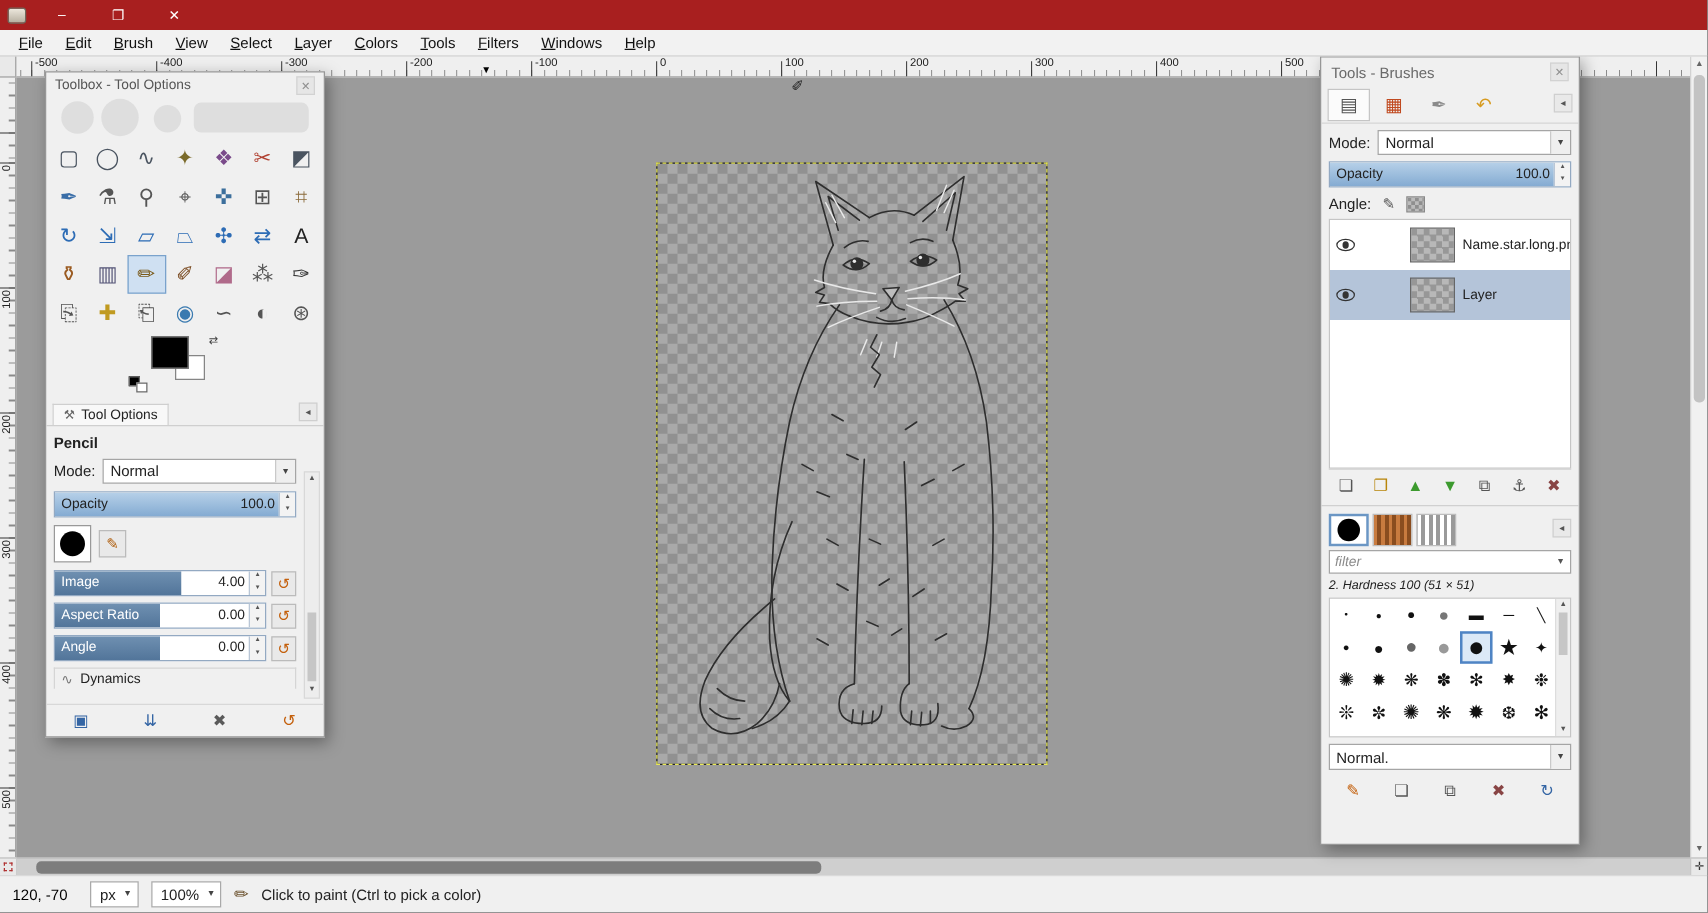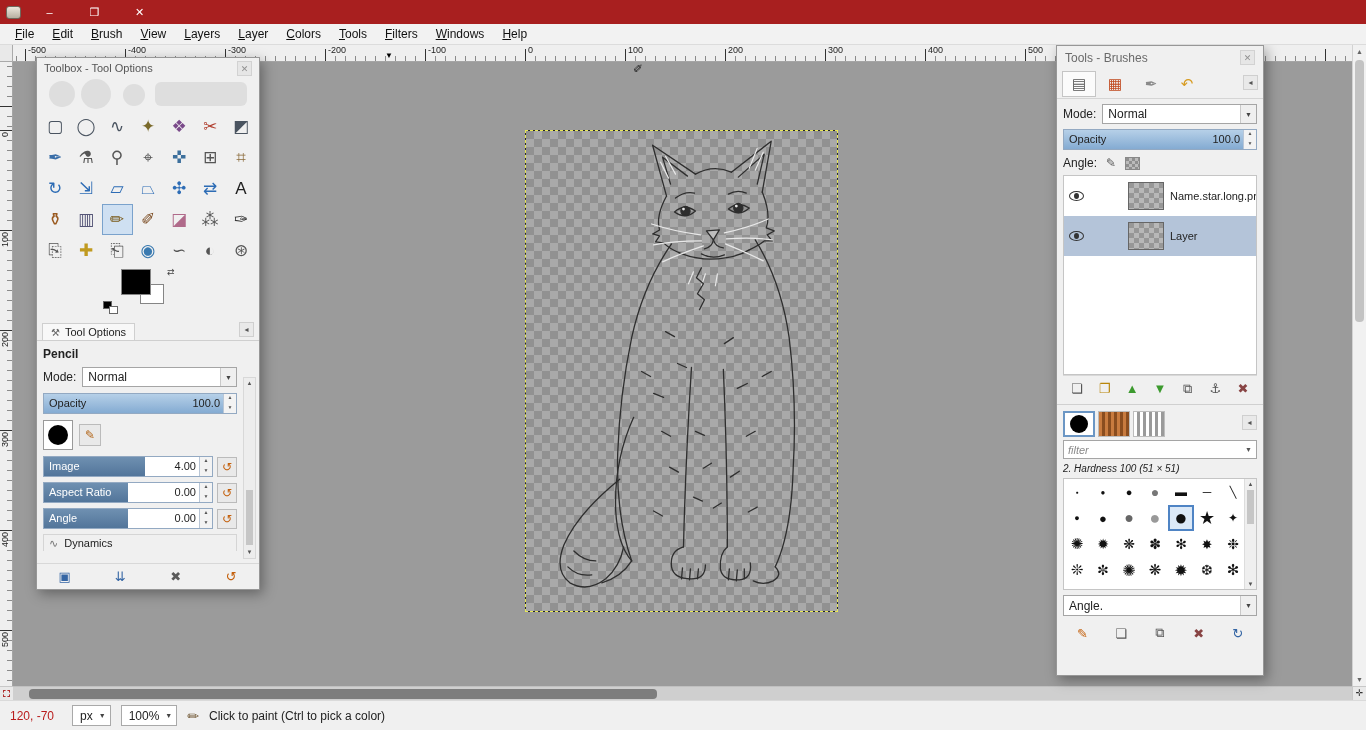--- a/index.html
+++ b/index.html
@@ -36,21 +36,21 @@
 .vscroll .arrow{height:13px;font-size:7px;text-align:center;color:#666;line-height:13px}
 .vscroll .arrow.bottom{position:absolute;bottom:0;left:0;right:0}
 .vscroll .thumb{position:absolute;left:2px;right:2px;top:15px;height:262px;background:#c3c3c3;border-radius:4px}
 .hscroll{position:absolute;left:13px;right:14px;bottom:30px;height:14px;background:#cfcfcf;border-top:1px solid #c0c0c0;z-index:6}
 .hscroll .thumb{position:absolute;top:2px;height:10px;left:16px;width:628px;background:#7d7d7d;border-radius:4px}
 .qmask-btn{position:absolute;left:0;bottom:30px;width:13px;height:14px;background:#e9e9e9;border-top:1px solid #c8c8c8;display:flex;align-items:center;justify-content:center;z-index:7}
 .qmask-btn i{display:block;width:7px;height:7px;border:1px dashed #b03030}
 .corner-nav{position:absolute;right:0;bottom:30px;width:14px;height:14px;background:#e9e9e9;border-top:1px solid #c8c8c8;border-left:1px solid #c8c8c8;font-size:9px;line-height:13px;text-align:center;color:#333;z-index:7}
 
 .statusbar{position:absolute;left:0;bottom:0;width:100%;height:30px;background:#f0f0f0;border-top:1px solid #dadada;display:flex;align-items:center;gap:10px;padding:0 10px;z-index:30}
-.sb-pos{min-width:52px;color:#b91c1c}
+.sb-pos{min-width:52px;color:#000000}
 .combo{height:21px;background:#fff;border:1px solid #a9a9a9;display:inline-flex;align-items:center;padding:0 4px 0 7px;gap:6px}
 .combo .arr{font-size:7px;color:#444}
 .sb-tool-icon{font-size:14px;color:#6d532f}
 .sb-msg{color:#222}
 
 .panel{position:absolute;background:#f0f0f0;border:1px solid #979797;box-shadow:3px 4px 12px rgba(0,0,0,.35);z-index:20}
 
 .toolbox{left:36px;top:57px;width:224px;height:533px;display:flex;flex-direction:column}
 .tb-title{height:20px;display:flex;align-items:center;padding:0 7px;color:#555;font-size:11px;flex:0 0 auto}
 .small-close{margin-left:auto;width:15px;height:15px;text-align:center;line-height:14px;color:#909090;font-size:9px;background:#e6e6e6;border:1px solid #d2d2d2}
@@ -157,21 +157,21 @@
     <div class="win-btn">–</div>
     <div class="win-btn">❐</div>
     <div class="win-btn">✕</div>
   </div>
 
   <div class="menubar" id="menubar">
       <div class="menu-item">File</div>
       <div class="menu-item">Edit</div>
       <div class="menu-item">Brush</div>
       <div class="menu-item">View</div>
-      <div class="menu-item">Layers</div>
+      <div class="menu-item">Select</div>
       <div class="menu-item">Layer</div>
       <div class="menu-item">Colors</div>
       <div class="menu-item">Tools</div>
       <div class="menu-item">Filters</div>
       <div class="menu-item">Windows</div>
       <div class="menu-item">Help</div>
     </div>
 
   <div class="ruler-corner"></div>
   <div class="hruler" id="hruler">
@@ -713,21 +713,21 @@
           </div>
         </div>
       <div class="bg-scroll">
         <div class="a">▲</div>
         <div class="thumb"></div>
         <div class="a bt">▼</div>
       </div>
     </div>
     <div class="pad6" style="margin-top:5px">
       <div class="select" style="height:21px">
-        <span>Angle.</span>
+        <span>Normal.</span>
         <span class="arr-btn">▼</span>
       </div>
     </div>
     <div class="btn-strip" id="brush-btns" style="margin:4px 6px 0 6px;border-top:none">
         <div class="icon-btn">
           <span style="color: rgb(196, 96, 12);">✎</span>
         </div>
         <div class="icon-btn">
           <span style="color: rgb(85, 85, 85);">❏</span>
         </div>

